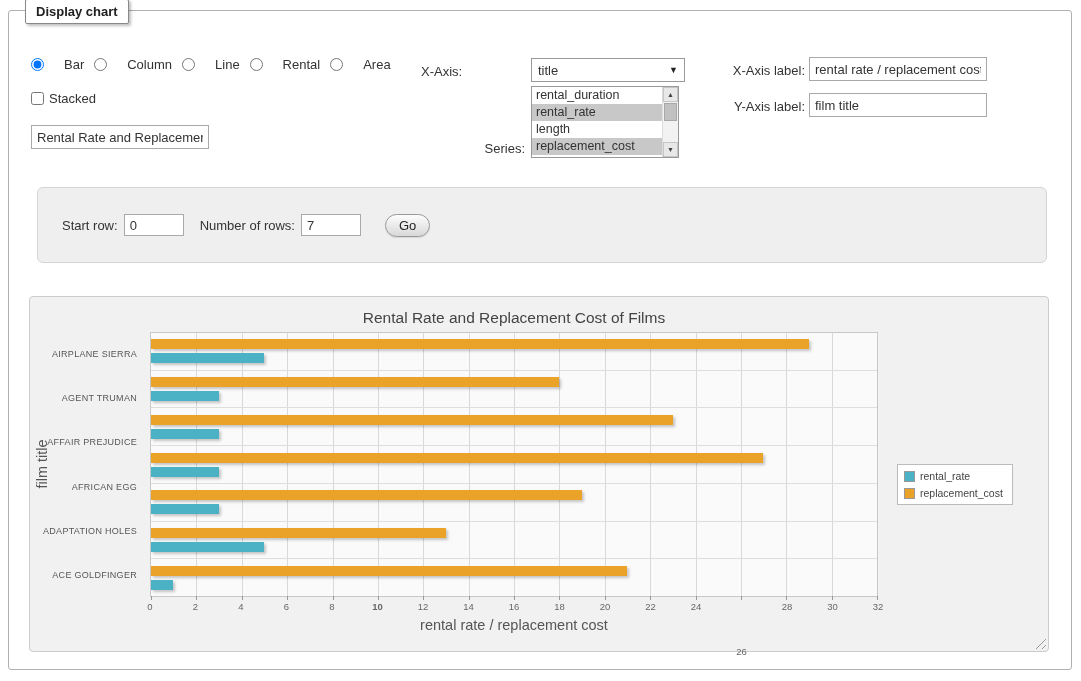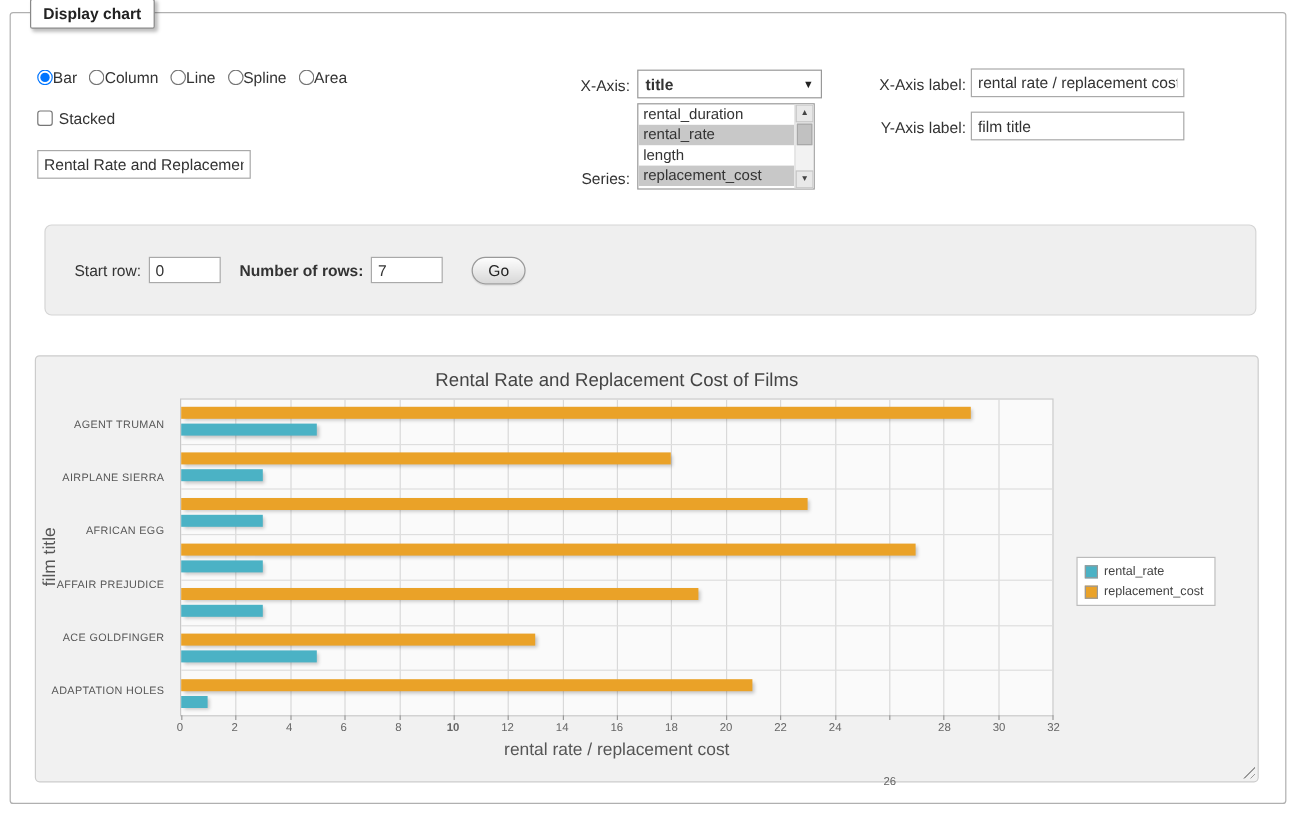--- a/index.html
+++ b/index.html
@@ -16,35 +16,35 @@
     border: 1px solid #b0b0b0; border-radius: 3px;
     background: #fff;
   }
   .legend-box {
     position: absolute; left: 16px; top: -12px;
     background: #fff; border: 1px solid #888; border-radius: 2px;
     box-shadow: 2px 2px 3px rgba(0,0,0,0.25);
     padding: 4px 10px; font-weight: bold; font-size: 13px; color: #222;
   }
   .radio-row { position: absolute; left: 22px; top: 46px; display: flex; align-items: center; gap: 10px; }
-  .radio-opt { display: flex; align-items: center; gap: 0; cursor: default; }
+  .radio-opt { display: flex; align-items: center; gap: 20px; cursor: default; }
   .stacked-row { position: absolute; left: 22px; top: 80px; display: flex; align-items: center; gap: 5px; }
   input[type=text] {
     border: 1px solid #a9a9a9; padding: 2px 5px;
     font: 13px "Liberation Sans", sans-serif; color: #333; background: #fff;
   }
   .title-input { position: absolute; left: 22px; top: 114px; width: 178px; height: 24px; }
   .lbl { position: absolute; color: #333; line-height: 22px; }
-  .xaxis-lbl  { left: 412px; top: 50px; width: 104px; text-align: right; }
+  .xaxis-lbl  { left: 412px; top: 50px; width: 104px; text-align: left; }
   .series-lbl { left: 412px; top: 127px; width: 104px; text-align: right; }
   .fake-select {
     position: absolute; left: 522px; top: 47px; width: 154px; height: 24px;
     border: 1px solid #999; background: #fff;
     display: flex; align-items: center; justify-content: space-between;
-    padding: 0 6px; cursor: default; font-weight: bold;
+    padding: 0 6px; cursor: default;
   }
   .fake-select .arrow { font-size: 9px; color: #222; }
   .listbox {
     position: absolute; left: 522px; top: 75px; width: 148px; height: 72px;
     border: 1px solid #999; background: #fff; display: flex; overflow: hidden;
   }
   .listbox .options { flex: 1; overflow: hidden; }
   .listbox-option { height: 17px; line-height: 17px; font-size: 12.5px; padding-left: 4px; white-space: nowrap; }
   .listbox-option.selected { background: #c8c8c8; }
   .scrollbar { width: 16px; border-left: 1px solid #ddd; background: #f2f2f2; display: flex; flex-direction: column; }
@@ -55,21 +55,21 @@
   .xlabel-lbl { left: 700px; top: 49px; width: 96px; text-align: right; }
   .ylabel-lbl { left: 700px; top: 85px; width: 96px; text-align: right; }
   .xlabel-input { position: absolute; left: 800px; top: 46px; width: 178px; height: 24px; }
   .ylabel-input { position: absolute; left: 800px; top: 82px; width: 178px; height: 24px; }
   .rows-panel {
     position: absolute; left: 28px; right: 24px; top: 176px; height: 76px;
     background: #efefef; border: 1px solid #d5d5d5; border-radius: 6px;
     display: flex; align-items: center; padding-left: 24px; gap: 6px;
   }
   .rows-panel input { width: 60px; height: 22px; }
-  .num-rows-lbl { margin-left: 10px; font-weight: bold; }
+  .num-rows-lbl { margin-left: 10px; }
   .go-btn {
     margin-left: 18px; border: 1px solid #999; border-radius: 12px;
     background: linear-gradient(#fdfdfd, #d8d8d8);
     padding: 3px 13px; font: 13px "Liberation Sans", sans-serif; color: #222;
     cursor: pointer; box-shadow: 0 1px 1px rgba(0,0,0,0.1); text-align: center;
   }
   .chart-panel {
     position: absolute; left: 20px; right: 22px; top: 285px; height: 356px;
     background: #f1f1f1; border: 1px solid #ccc; border-radius: 4px;
   }
@@ -112,21 +112,21 @@
       <label class="radio-opt">
         <input type="radio" name="chartType" style="">
         <span>Column</span>
       </label>
       <label class="radio-opt">
         <input type="radio" name="chartType" style="">
         <span>Line</span>
       </label>
       <label class="radio-opt">
         <input type="radio" name="chartType" style="">
-        <span>Spline</span>
+        <span>Rental</span>
       </label>
       <label class="radio-opt">
         <input type="radio" name="chartType" style="">
         <span>Area</span>
       </label>
     </div>
 
   <label class="stacked-row">
     <input type="checkbox" style="">
     <span>Stacked</span>
@@ -168,26 +168,26 @@
     <input type="text" value="0" style="">
     <span class="num-rows-lbl">Number of rows:</span>
     <input type="text" value="7" style="">
     <button class="go-btn">Go</button>
   </div>
 
   <div class="chart-panel">
     <div class="chart-title">Rental Rate and Replacement Cost of Films</div>
     <div class="y-axis-title">film title</div>
     <div class="cat-labels">
+        <div class="cat-label">AIRPLANE SIERRA</div>
         <div class="cat-label">AGENT TRUMAN</div>
-        <div class="cat-label">AIRPLANE SIERRA</div>
+        <div class="cat-label">AFFAIR PREJUDICE</div>
         <div class="cat-label">AFRICAN EGG</div>
-        <div class="cat-label">AFFAIR PREJUDICE</div>
+        <div class="cat-label">ADAPTATION HOLES</div>
         <div class="cat-label">ACE GOLDFINGER</div>
-        <div class="cat-label">ADAPTATION HOLES</div>
       </div>
     <div class="plot">
         <div class="tickmark" style="left: 0%;"></div>
         <div class="gridline" style="left: 6.25%;"></div>
         <div class="tickmark" style="left: 6.25%;"></div>
         <div class="gridline" style="left: 12.5%;"></div>
         <div class="tickmark" style="left: 12.5%;"></div>
         <div class="gridline" style="left: 18.75%;"></div>
         <div class="tickmark" style="left: 18.75%;"></div>
         <div class="gridline" style="left: 25%;"></div>

